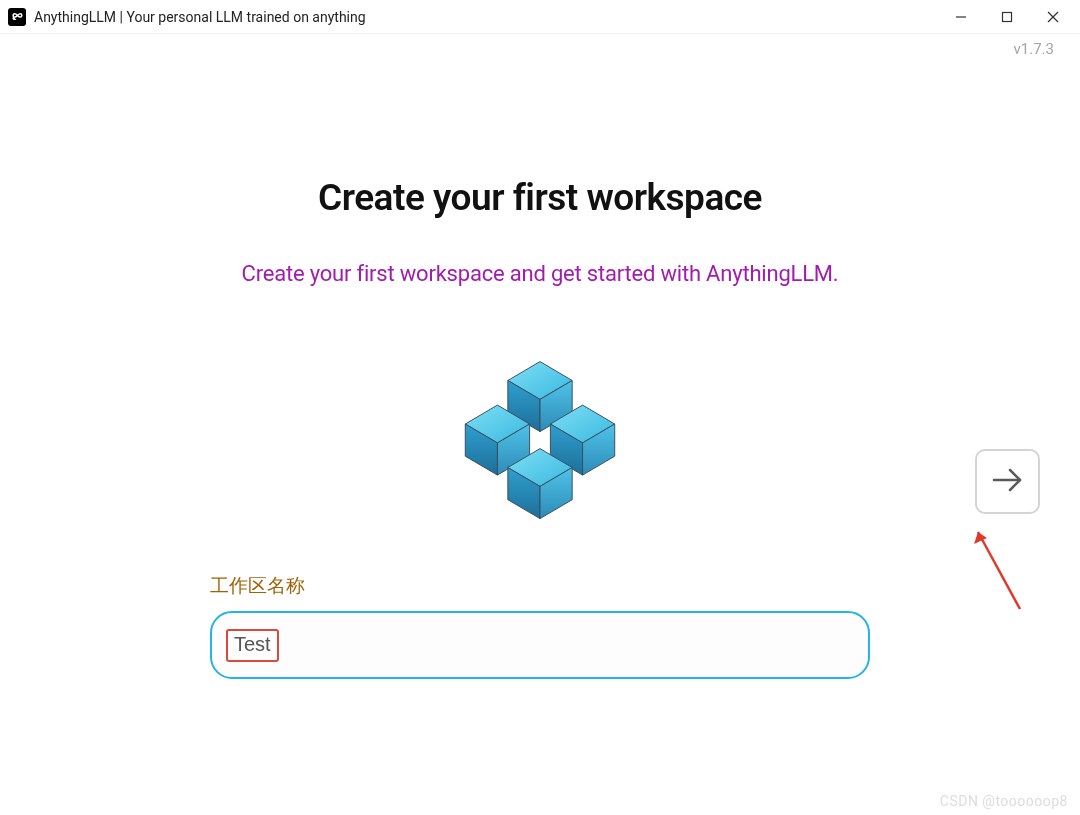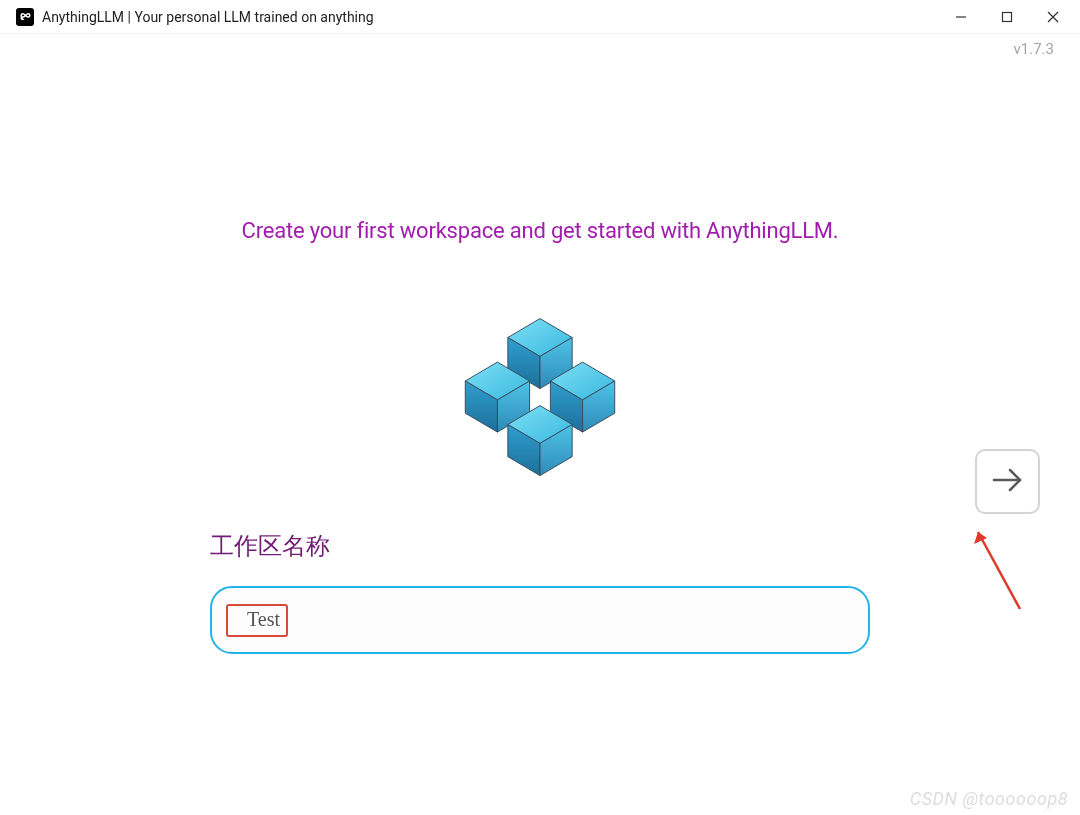--- a/index.html
+++ b/index.html
@@ -15,21 +15,21 @@
       background: #ffffff;
       overflow: hidden;
       position: relative;
     }
 
     .titlebar {
       display: flex;
       align-items: center;
       justify-content: space-between;
       height: 34px;
-      padding: 0 4px 0 16px;
+      padding: 0 4px 0 8px;
       border-bottom: 1px solid #f0f0f0;
     }
 
     .titlebar-left {
       display: flex;
       align-items: center;
       gap: 8px;
     }
 
     .app-icon {
@@ -102,23 +102,23 @@
       width: 190px;
       height: 175px;
     }
 
     .form-group {
       margin-top: 44px;
       width: 660px;
     }
 
     .form-label {
-      font-size: 24px;
-      color: #701a75;
-      margin-bottom: 24px;
+      font-size: 19px;
+      color: #a16207;
+      margin-bottom: 12px;
       display: block;
     }
 
     .input-wrapper {
       position: relative;
       border: 2px solid #23b3e7;
       border-radius: 22px;
       height: 68px;
       display: flex;
       align-items: center;
@@ -129,22 +129,21 @@
     .input-marker {
       border: 2px solid #d84a3a;
       border-radius: 3px;
       padding: 2px 6px 4px 6px;
       display: inline-block;
     }
 
     .workspace-input-text {
       font-size: 20px;
       color: #555;
-      font-family: Liberation Serif, serif;
-      margin-left: 13px;
+      font-family: Liberation Sans, sans-serif;
     }
 
     .next-btn {
       position: absolute;
       right: 40px;
       top: 415px;
       width: 65px;
       height: 65px;
       border: 2px solid #d4d4d4;
       border-radius: 10px;
@@ -162,22 +161,21 @@
       width: 60px;
       height: 90px;
       pointer-events: none;
     }
 
     .watermark {
       position: absolute;
       right: 12px;
       bottom: 6px;
       color: #dddddd;
-      font-size: 18px;
-      font-style: italic;
+      font-size: 14px;
       letter-spacing: 0.5px;
     }
   </style>
 </head>
 <body>
 
 <div class="titlebar">
   <div class="titlebar-left">
     <div class="app-icon">
       <svg width="13" height="13" viewBox="0 0 24 24" fill="none" stroke="white" stroke-width="2.8">
@@ -204,20 +202,21 @@
         </svg>
     </div>
   </div>
 </div>
 
 <div class="content">
 
   <div class="version">v1.7.3</div>
 
   <div class="main-area">
+    <h1 class="heading">Create your first workspace</h1>
     <p class="subheading">Create your first workspace and get started with AnythingLLM.</p>
 
     <div class="cubes">
       <svg viewBox="0 0 200 185" width="190" height="175">
         <defs>
           <linearGradient id="topg" x1="0" y1="0" x2="1" y2="1">
             <stop offset="0%" stop-color="#7fe0f5"></stop>
             <stop offset="100%" stop-color="#38b8e0"></stop>
           </linearGradient>
           <linearGradient id="leftg" x1="0" y1="0" x2="0" y2="1">

